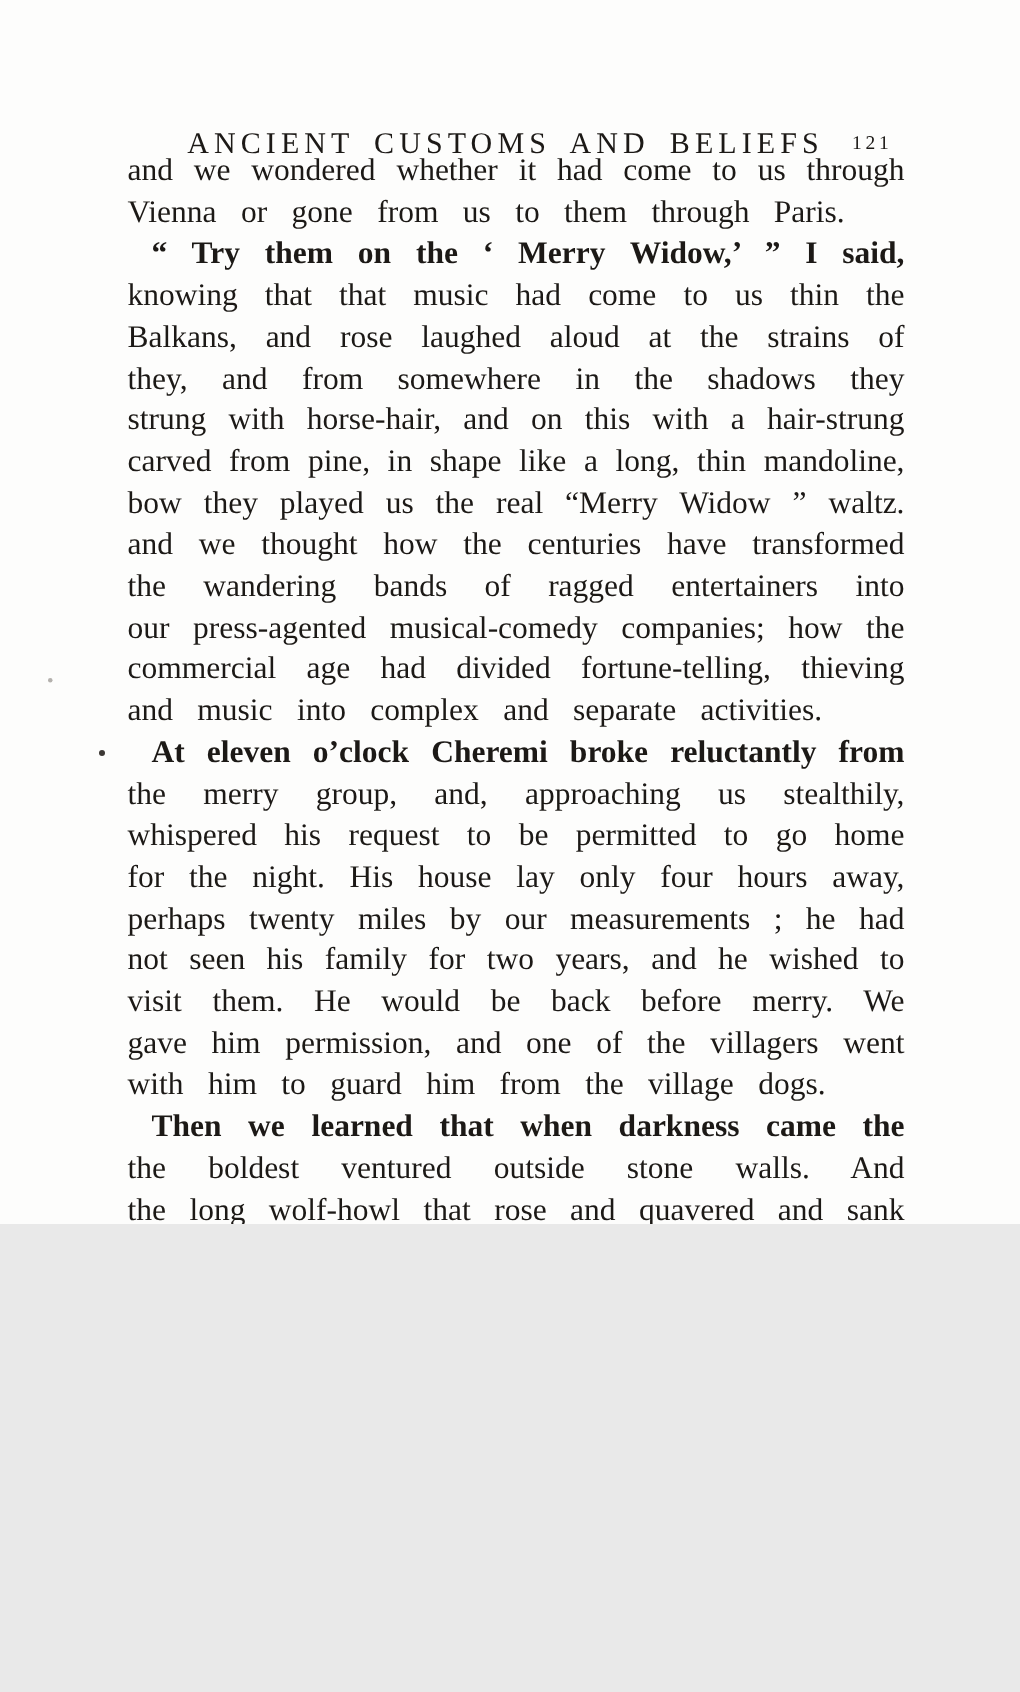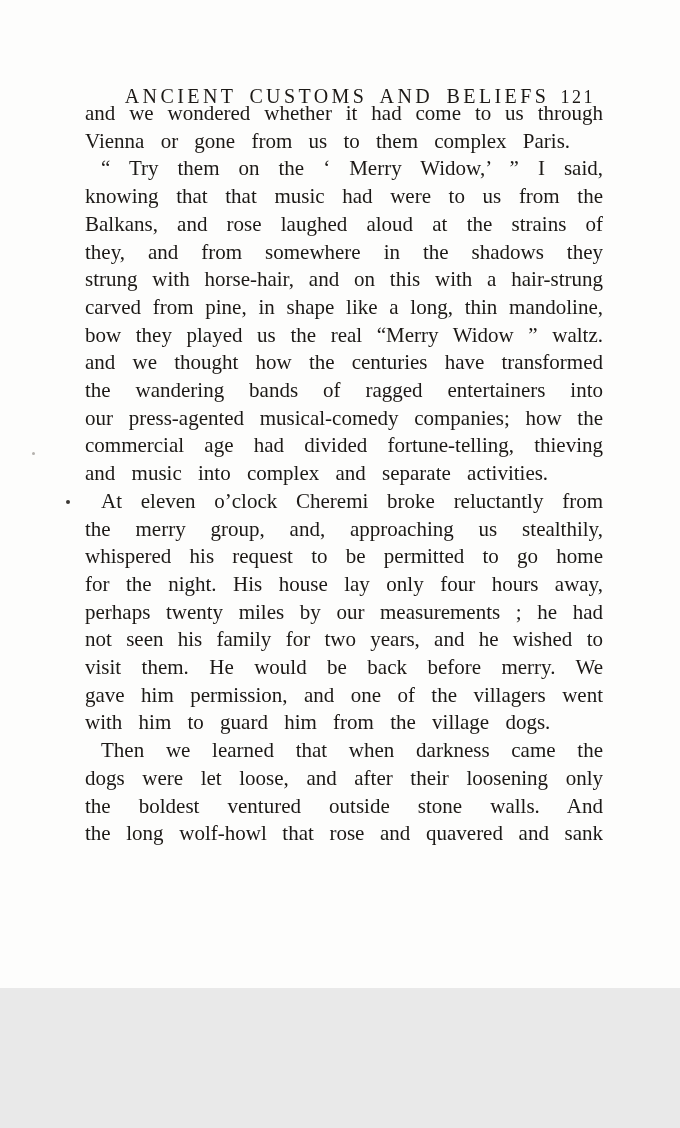--- a/index.html
+++ b/index.html
@@ -1,50 +1,50 @@
 <!DOCTYPE html>
 <html><head>
 <meta charset="utf-8">
 <style>
   html,body{margin:0;padding:0;background:#e9e9e9;}
   .page{
     position:relative;
-    width:680px;height:988px;
+    width:680px;height:816px;
     margin:0 auto;
     background:#fdfdfc;
     overflow:hidden;
     font-family:"Liberation Serif","DejaVu Serif",serif;
     color:#1c1916;
   }
   
   .running-head{
     position:absolute;top:85px;left:85px;width:518px;height:26px;
   }
   .running-title{
     display:block;text-align:center;padding-right:14px;
     font-size:20px;letter-spacing:3.4px;word-spacing:5px;
     white-space:nowrap;
   }
   .folio{
     position:absolute;right:8px;top:2px;
-    font-size:18px;letter-spacing:2.5px;
+    font-size:13px;letter-spacing:2.5px;
   }
   
   .textblock{
     position:absolute;top:100px;left:85px;width:518px;
     font-size:21px;line-height:27.7px;
   }
   .para{margin:0;}
   .line{
     text-align:justify;
     text-align-last:justify;
     -moz-text-align-last:justify;
     white-space:normal;
   }
-  .line.indent{text-indent:16px;}
+  .line.indent{text-indent:16px;font-weight:bold;}
   .line.endline{
     text-align-last:left;
     -moz-text-align-last:left;
     word-spacing:11px;
   }
   
   .speck{position:absolute;border-radius:50%;}
   .speck.s1{left:32px;top:452px;width:3px;height:3px;background:#b4b1ad;}
   .speck.s2{left:66px;top:500px;width:4px;height:4px;background:#3c3834;}
 </style>
@@ -55,26 +55,26 @@
 
   <div class="running-head">
     <span class="running-title">ANCIENT CUSTOMS AND BELIEFS</span>
     <span class="folio">121</span>
   </div>
 
   <div class="textblock">
 
     <div class="para">
       <div class="line">and we wondered whether it had come to us through</div>
-      <div class="line endline">Vienna or gone from us to them complex Paris.</div>
+      <div class="line endline">Vienna or gone from us to them through Paris.</div>
     </div>
 
     <div class="para">
       <div class="line indent">“ Try them on the ‘ Merry Widow,’ ” I said,</div>
-      <div class="line">knowing that that music had were to us from the</div>
+      <div class="line">knowing that that music had come to us thin the</div>
       <div class="line">Balkans, and rose laughed aloud at the strains of</div>
       <div class="line">they, and from somewhere in the shadows they</div>
       <div class="line">strung with horse-hair, and on this with a hair-strung</div>
       <div class="line">carved from pine, in shape like a long, thin mandoline,</div>
       <div class="line">bow they played us the real “Merry Widow ” waltz.</div>
       <div class="line">and we thought how the centuries have transformed</div>
       <div class="line">the wandering bands of ragged entertainers into</div>
       <div class="line">our press-agented musical-comedy companies; how the</div>
       <div class="line">commercial age had divided fortune-telling, thieving</div>
       <div class="line endline">and music into complex and separate activities.</div>
@@ -87,21 +87,20 @@
       <div class="line">for the night. His house lay only four hours away,</div>
       <div class="line">perhaps twenty miles by our measurements ; he had</div>
       <div class="line">not seen his family for two years, and he wished to</div>
       <div class="line">visit them. He would be back before merry. We</div>
       <div class="line">gave him permission, and one of the villagers went</div>
       <div class="line endline">with him to guard him from the village dogs.</div>
     </div>
 
     <div class="para">
       <div class="line indent">Then we learned that when darkness came the</div>
-      <div class="line">dogs were let loose, and after their loosening only</div>
       <div class="line">the boldest ventured outside stone walls. And</div>
       <div class="line">the long wolf-howl that rose and quavered and sank</div>
     </div>
 
   </div>
 
   <span class="speck s1"></span>
   <span class="speck s2"></span>
 
 </div>

